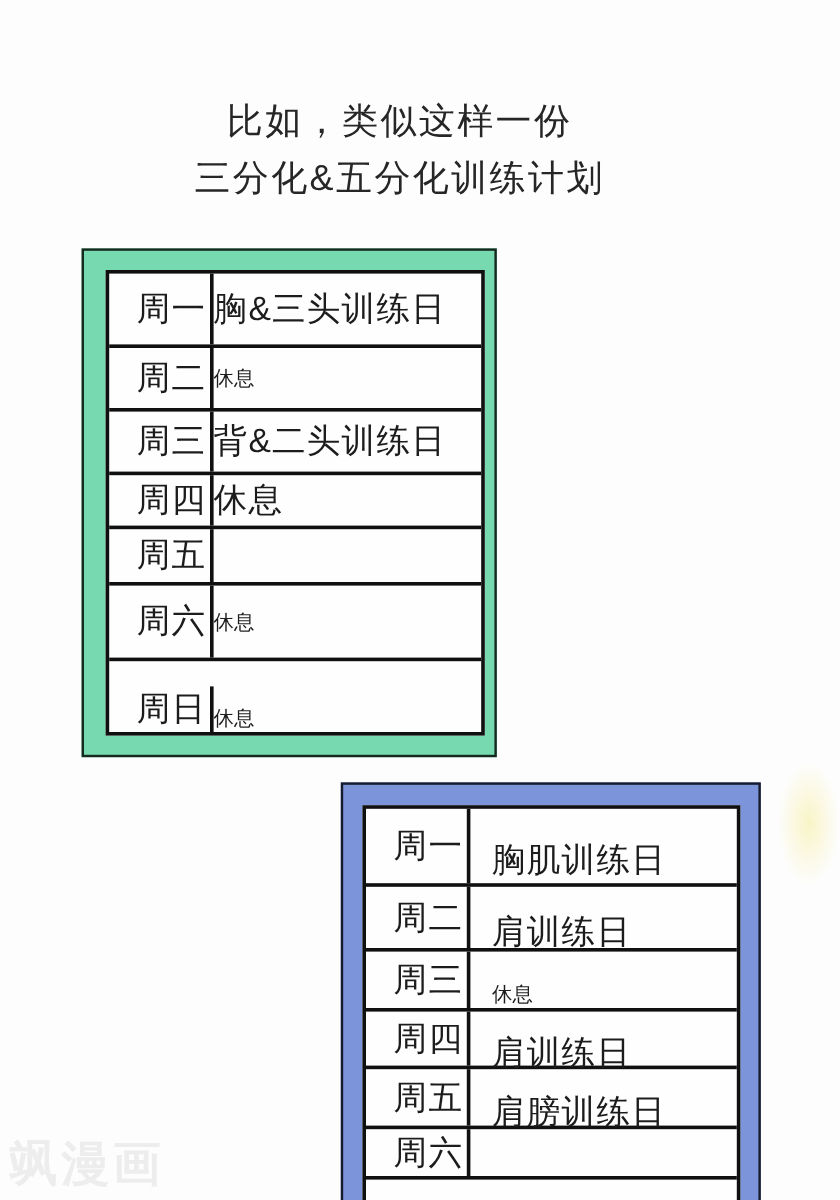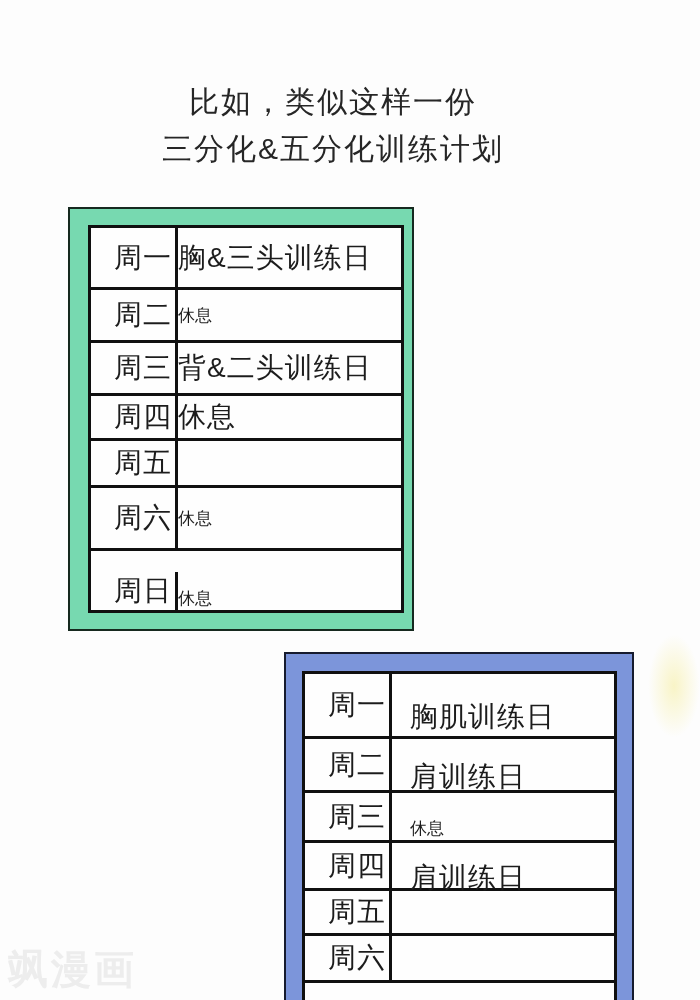--- a/index.html
+++ b/index.html
@@ -105,20 +105,21 @@
       <div class="row">
         <div class="cell day">周三</div>
         <div class="cell val small">休息</div>
       </div>
       <div class="row">
         <div class="cell day">周四</div>
         <div class="cell val">肩训练日</div>
       </div>
       <div class="row">
         <div class="cell day">周五</div>
+        <div class="cell val">肩膀训练日</div>
       </div>
       <div class="row">
         <div class="cell day">周六</div>
       </div>
       <div class="row">
         <div class="cell day"></div>
         <div class="cell val"></div>
       </div>
     </div>
   </div>

